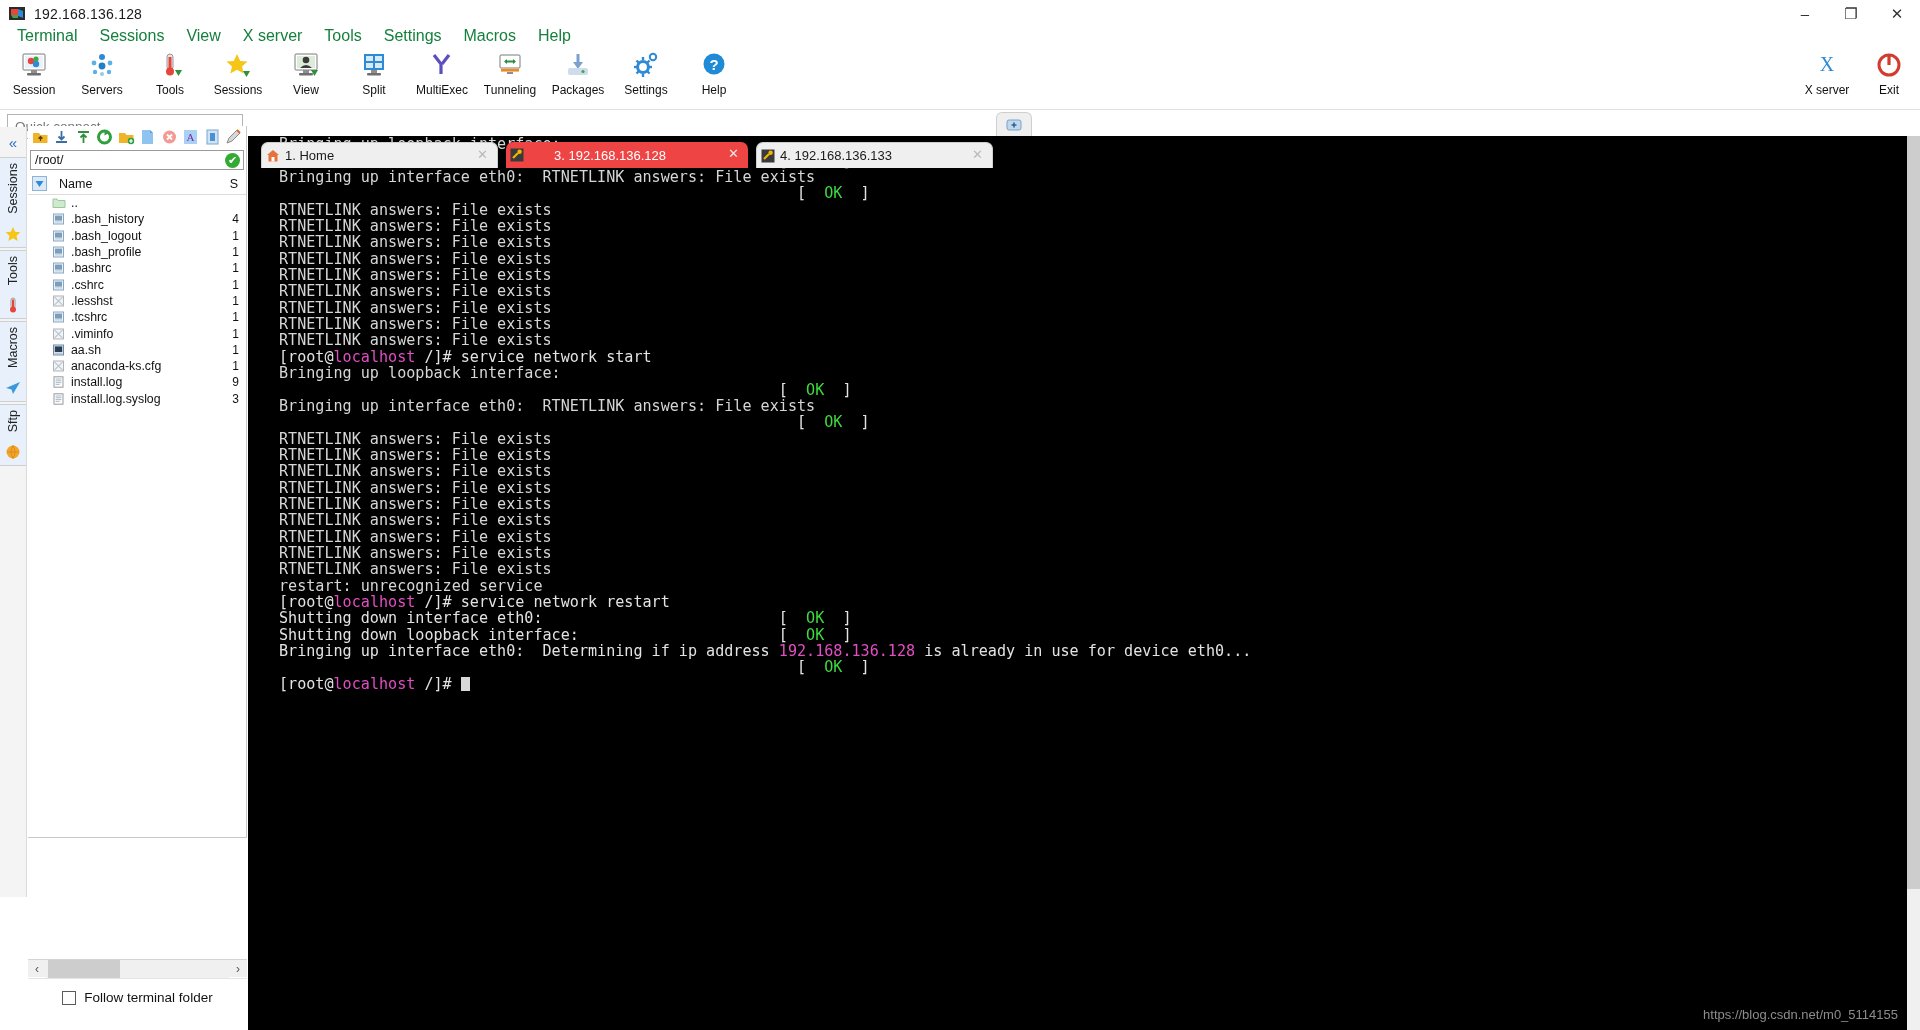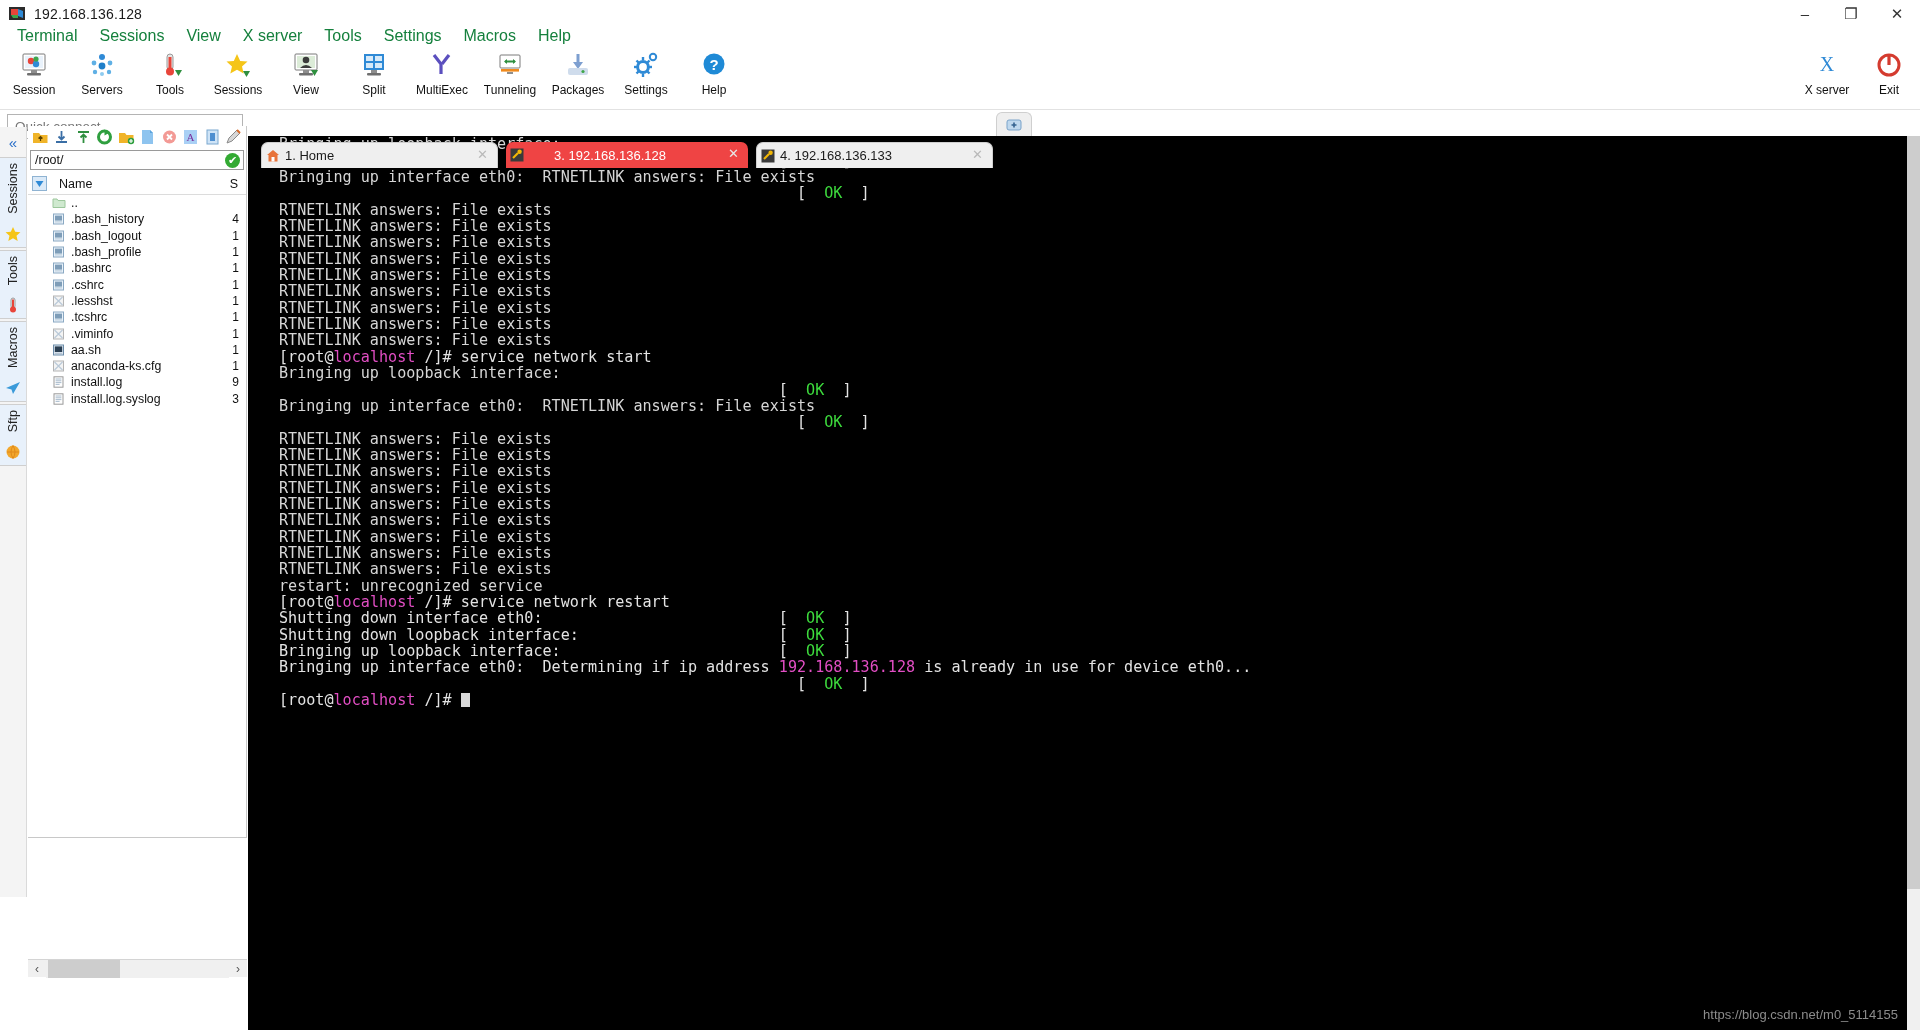--- a/index.html
+++ b/index.html
@@ -615,20 +615,24 @@
   </div>
 
   <div class="hscroll">
     <span class="arw">‹</span>
     <span class="track">
       <span class="thumb"></span>
     </span>
     <span class="arw">›</span>
   </div>
 
+  <div class="followbar">
+    <span class="cbx"></span>
+    <span class="ftxt">Follow terminal folder</span>
+  </div>
 
   <div class="terminal">
     <div class="term-inner" id="term-lines">
         <div class="tline"><span><span class="c-wht">[root@</span><span class="c-mag">localhost</span><span class="c-wht"> /]# </span><span class="c-wht">service network start</span></span></div>
         <div class="tline">Bringing up loopback interface:</div>
         <div class="tline"><span class="c-wht">                                                       [  </span><span class="c-grn">OK</span><span class="c-wht">  ]</span></div>
         <div class="tline">Bringing up interface eth0:  RTNETLINK answers: File exists</div>
         <div class="tline"><span class="c-wht">                                                         [  </span><span class="c-grn">OK</span><span class="c-wht">  ]</span></div>
         <div class="tline"></div>
         <div class="tline">RTNETLINK answers: File exists</div>
@@ -652,21 +656,20 @@
         <div class="tline">RTNETLINK answers: File exists</div>
         <div class="tline">RTNETLINK answers: File exists</div>
         <div class="tline">RTNETLINK answers: File exists</div>
         <div class="tline">RTNETLINK answers: File exists</div>
         <div class="tline">RTNETLINK answers: File exists</div>
         <div class="tline">RTNETLINK answers: File exists</div>
         <div class="tline">restart: unrecognized service</div>
         <div class="tline"><span><span class="c-wht">[root@</span><span class="c-mag">localhost</span><span class="c-wht"> /]# </span><span class="c-wht">service network restart</span></span></div>
         <div class="tline"><span class="c-wht">Shutting down interface eth0:                          [  </span><span class="c-grn">OK</span><span class="c-wht">  ]</span></div>
         <div class="tline"><span class="c-wht">Shutting down loopback interface:                      [  </span><span class="c-grn">OK</span><span class="c-wht">  ]</span></div>
-        <div class="tline"><span class="c-wht">Bringing up loopback interface:                        [  </span><span class="c-grn">OK</span><span class="c-wht">  ]</span></div>
         <div class="tline"><span class="c-wht">Bringing up interface eth0:  Determining if ip address </span><span class="c-mag">192.168.136.128</span><span class="c-wht"> is already in use for device eth0...</span></div>
         <div class="tline"><span class="c-wht">                                                         [  </span><span class="c-grn">OK</span><span class="c-wht">  ]</span></div>
         <div class="tline"></div>
         <div class="tline"><span><span class="c-wht">[root@</span><span class="c-mag">localhost</span><span class="c-wht"> /]# </span><span class="c-wht"></span><span class="cursor"></span></span></div>
       </div>
     <div class="term-scroll">
       <div class="sarw">▲</div>
       <div class="sthumb"></div>
     </div>
     <div class="watermark">https://blog.csdn.net/m0_5114155</div>

